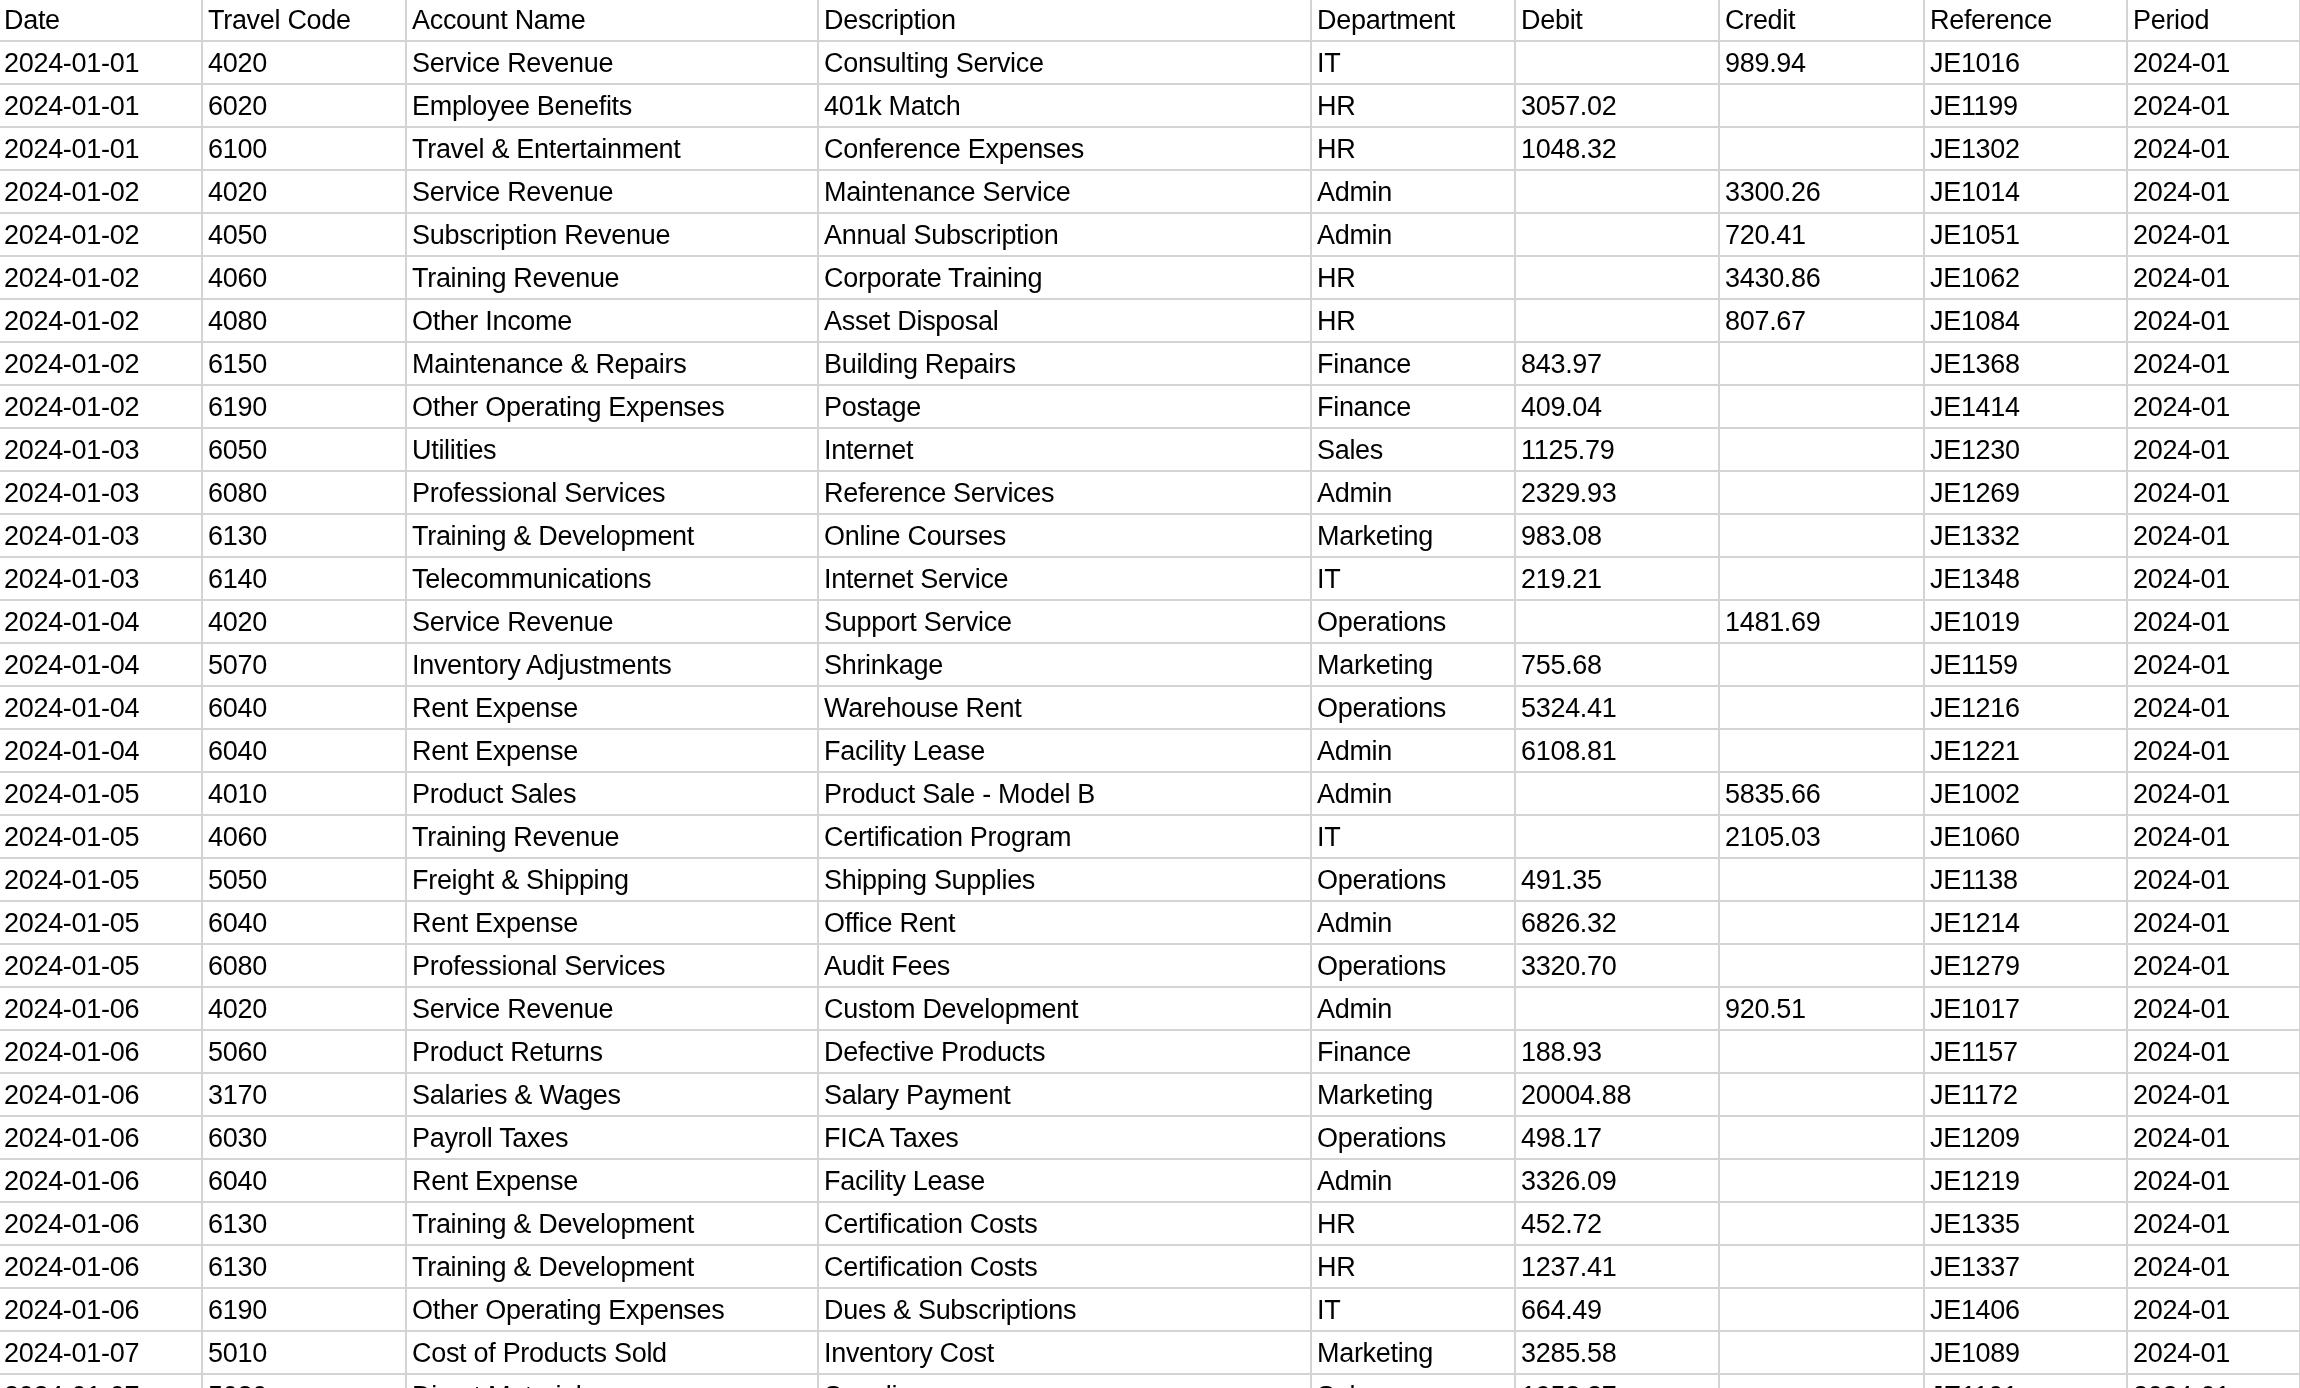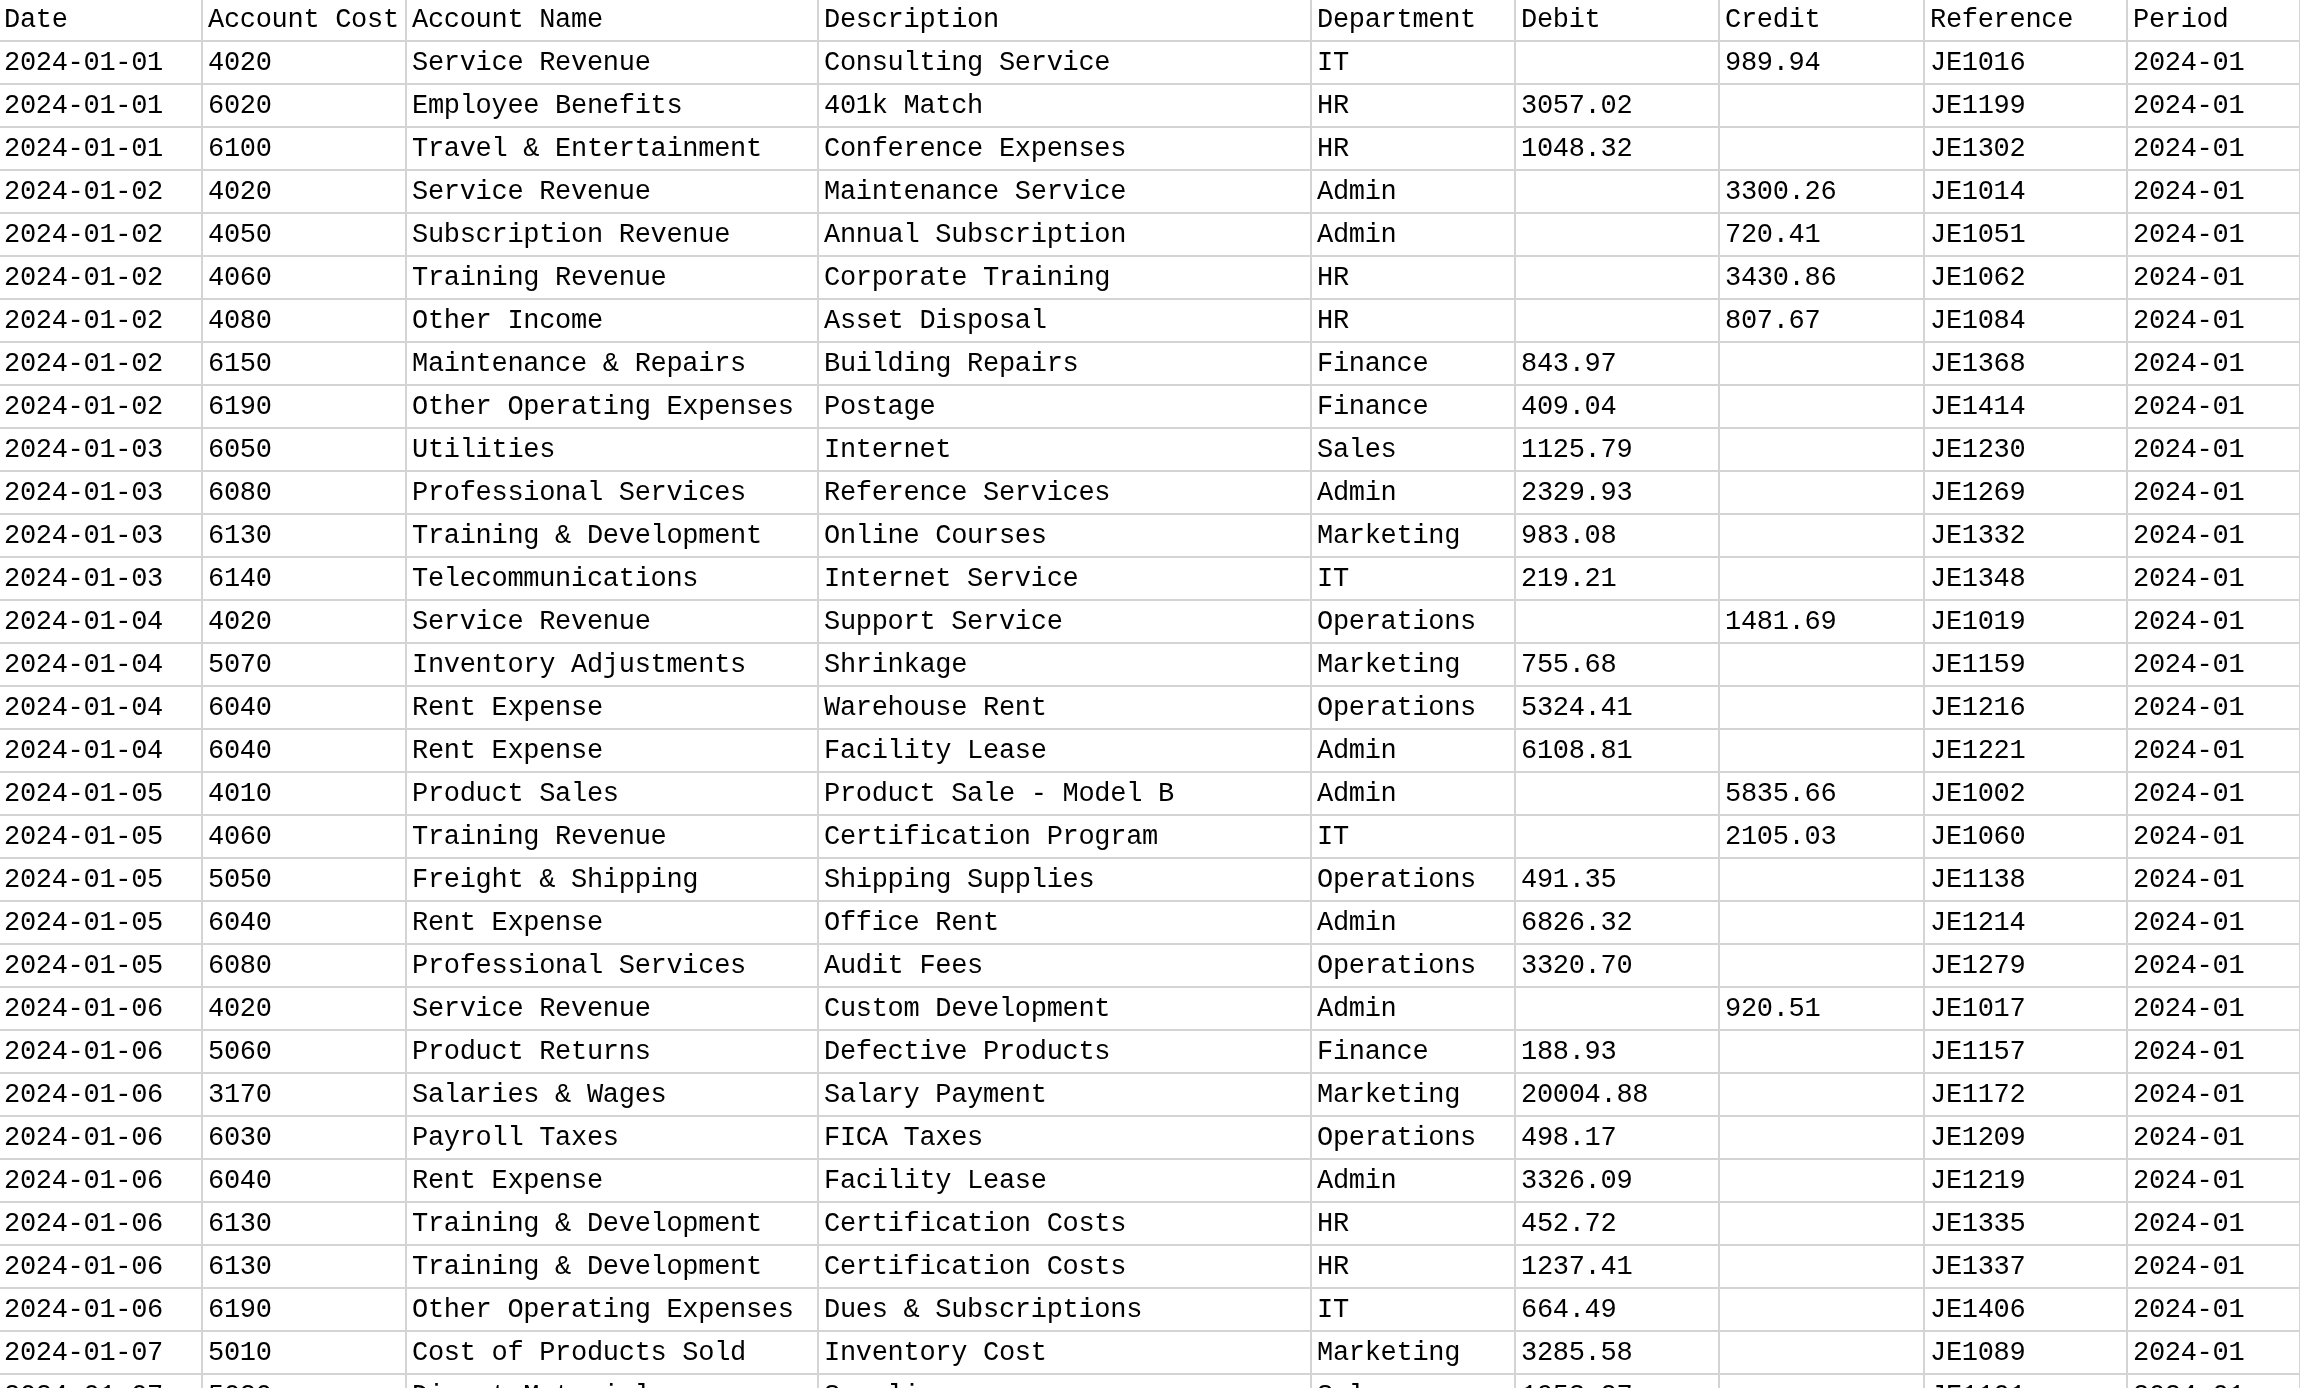--- a/index.html
+++ b/index.html
@@ -12,21 +12,20 @@
     height: 1388px;
     overflow: hidden;
     font-family: "Liberation Sans", "DejaVu Sans", sans-serif;
     color: #000000;
   }
   .sheet {
     position: relative;
     width: 2300px;
     height: 1388px;
     overflow: hidden;
-    font-family: Liberation Mono, monospace;
   }
   table.grid {
     border-collapse: collapse;
     table-layout: fixed;
     width: 2300px;
   }
   table.grid col.c-date   { width: 202px; }
   table.grid col.c-code   { width: 204px; }
   table.grid col.c-name   { width: 412px; }
   table.grid col.c-desc   { width: 493px; }
@@ -69,21 +68,21 @@
         <col class="c-desc">
         <col class="c-dept">
         <col class="c-debit">
         <col class="c-credit">
         <col class="c-ref">
         <col class="c-period">
     </colgroup>
     <thead>
       <tr class="header" id="header-row">
           <th>Date</th>
-          <th>Account Cost</th>
+          <th>Travel Code</th>
           <th>Account Name</th>
           <th>Description</th>
           <th>Department</th>
           <th>Debit</th>
           <th>Credit</th>
           <th>Reference</th>
           <th>Period</th>
         </tr>
     </thead>
     <tbody id="grid-body">

